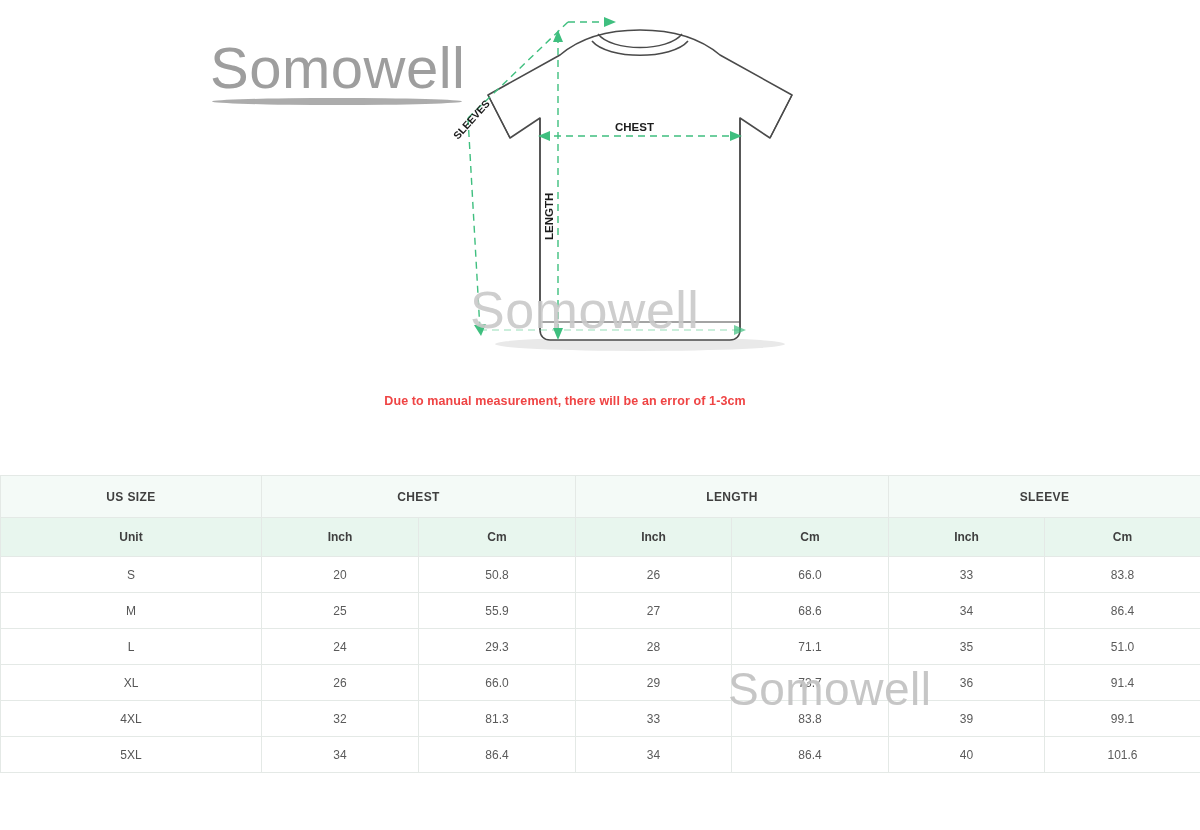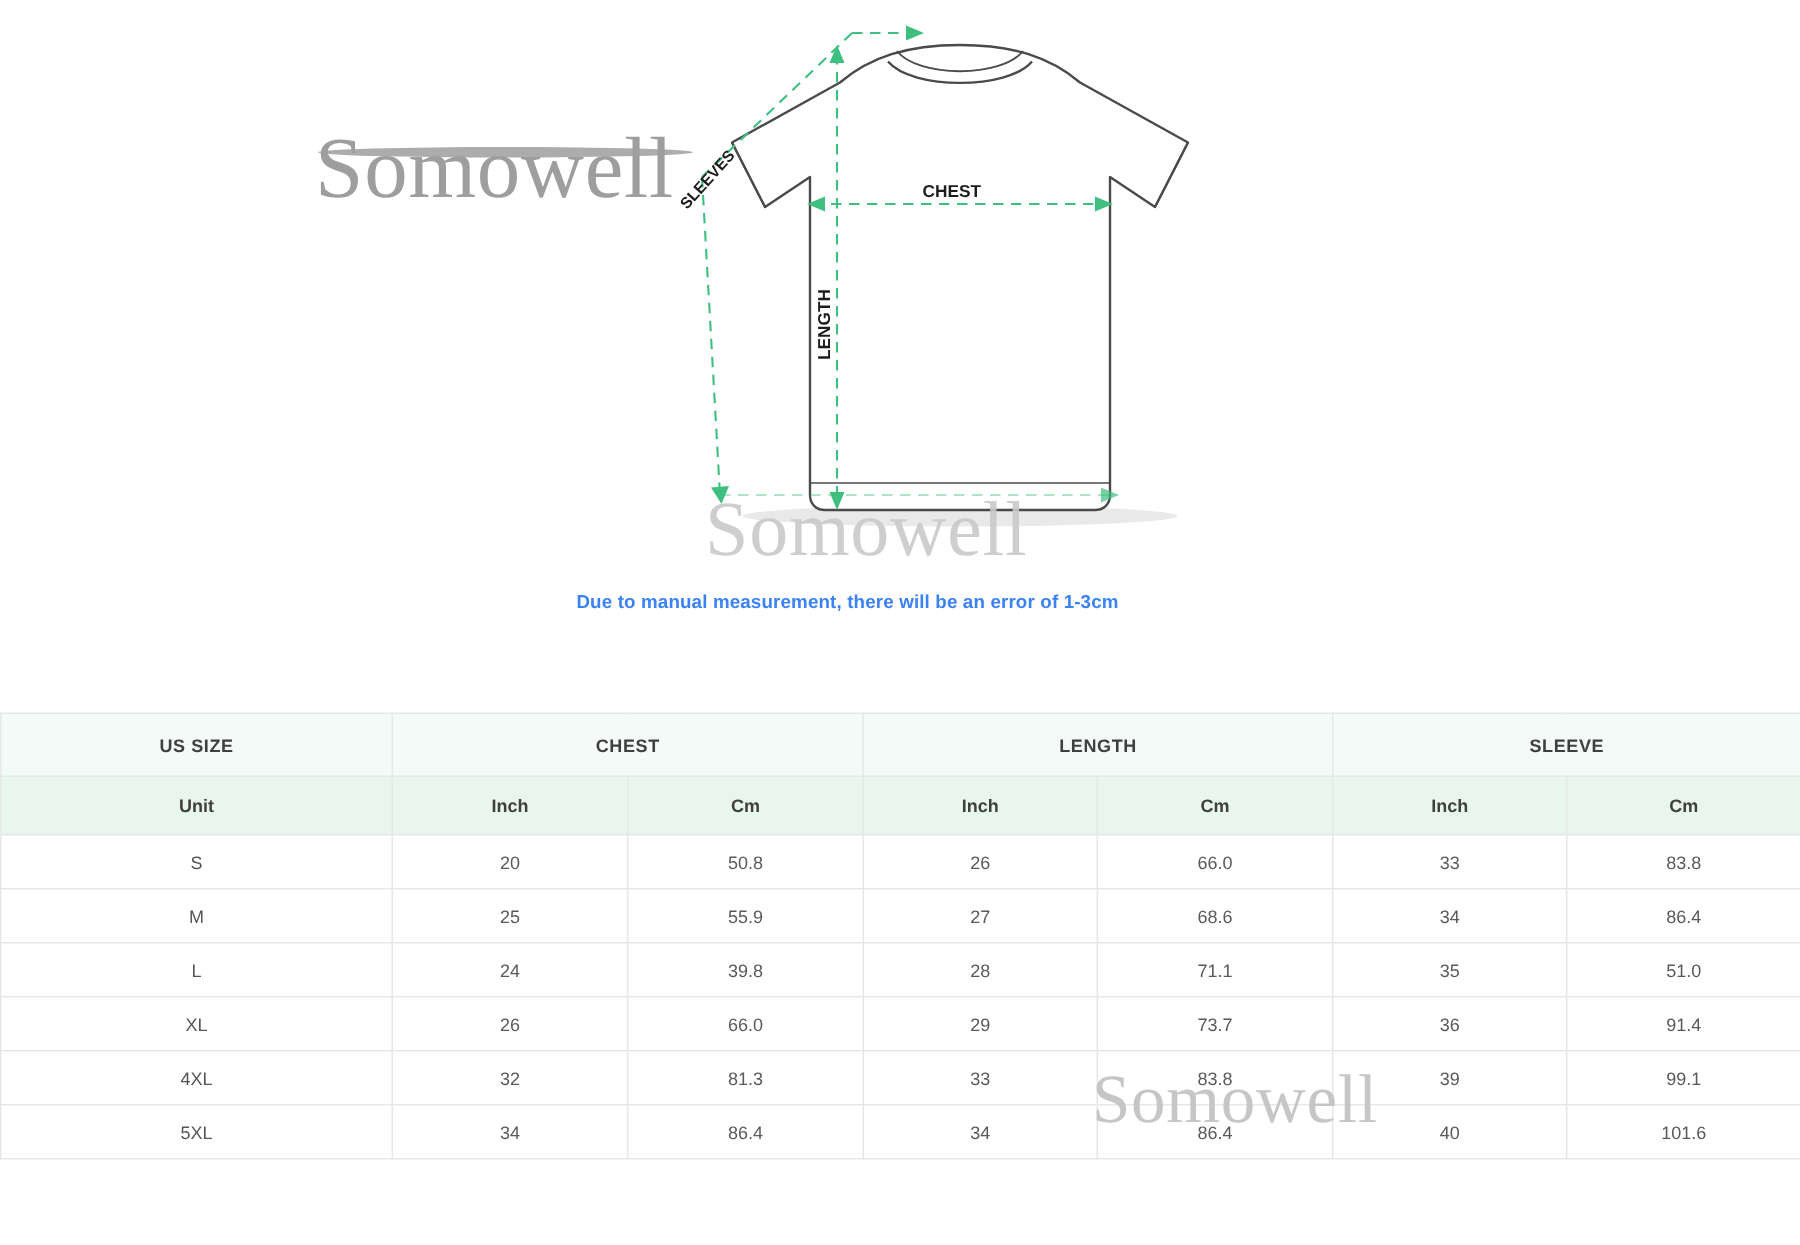--- a/index.html
+++ b/index.html
@@ -18,25 +18,24 @@
 
   
   #illustration {
     position: relative;
     width: 1200px;
     height: 455px;
   }
 
   .brand-wordmark {
     position: absolute;
-    font-family: Liberation Serif, serif;
+    font-family: Liberation Sans, sans-serif;
     color: #a8a8a8;
     letter-spacing: 0.5px;
     user-select: none;
-    margin-top: 44px;
   }
   #brand-main {
     left: 210px;
     top: 34px;
     font-size: 58px;
     color: #9e9e9e;
   }
   #brand-main-underline {
     position: absolute;
     left: 212px;
@@ -68,21 +67,21 @@
     left: 440px;
     top: 0px;
   }
 
   #measure-note {
     position: absolute;
     left: 0;
     top: 394px;
     width: 1130px;
     text-align: center;
-    color: #3b82f6;
+    color: #ef4444;
     font-size: 12.5px;
     font-weight: bold;
     letter-spacing: .1px;
   }
 
   
   #size-table {
     position: absolute;
     left: 0;
     top: 475px;
@@ -217,21 +216,21 @@
       <td>25</td>
       <td>55.9</td>
       <td>27</td>
       <td>68.6</td>
       <td>34</td>
       <td>86.4</td>
     </tr>
     <tr>
       <td class="size-cell">L</td>
       <td>24</td>
-      <td>39.8</td>
+      <td>29.3</td>
       <td>28</td>
       <td>71.1</td>
       <td>35</td>
       <td>51.0</td>
     </tr>
     <tr>
       <td class="size-cell">XL</td>
       <td>26</td>
       <td>66.0</td>
       <td>29</td>

